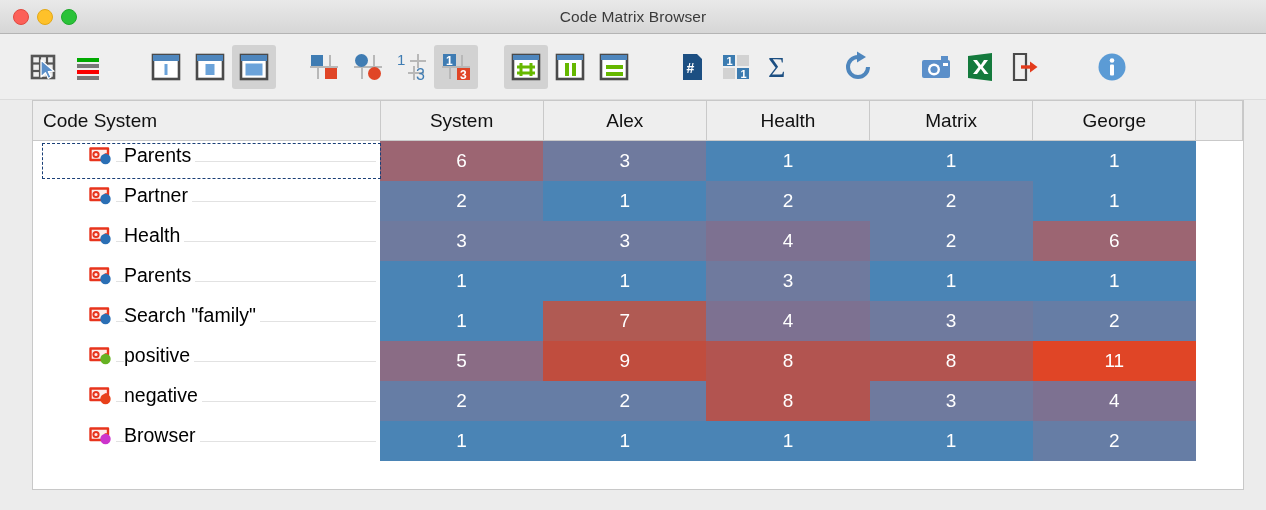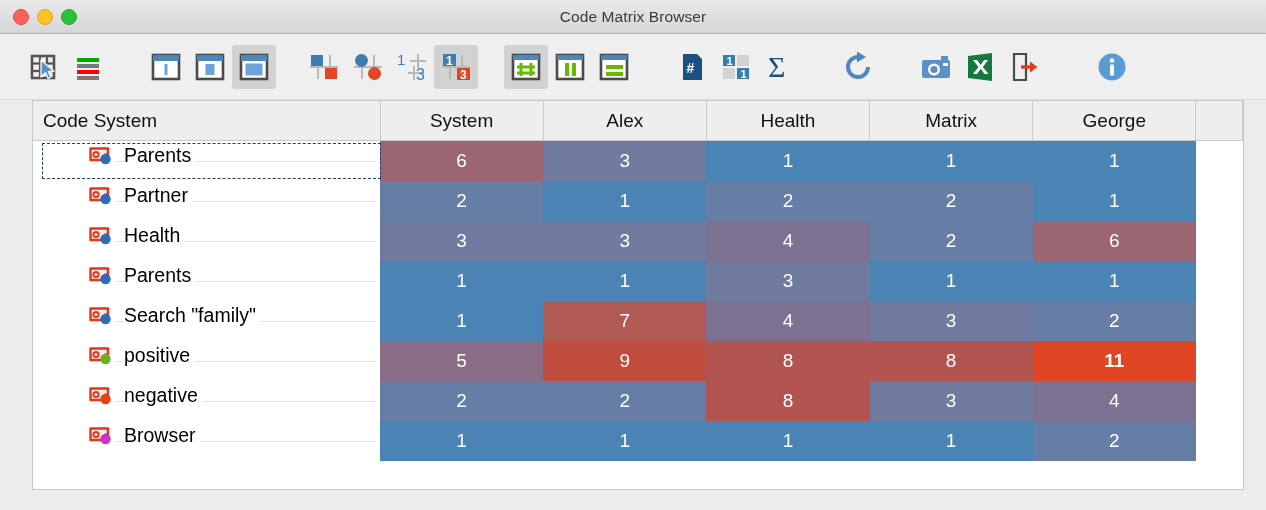--- a/index.html
+++ b/index.html
@@ -504,21 +504,21 @@
             </td>
             <td style="background: rgb(192, 77, 62);">
               <span class="chip">9</span>
             </td>
             <td style="background: rgb(178, 84, 80);">
               <span class="chip">8</span>
             </td>
             <td style="background: rgb(178, 84, 80);">
               <span class="chip">8</span>
             </td>
-            <td style="background: rgb(224, 69, 38); font-weight: bold;">
+            <td style="background: rgb(224, 69, 38);">
               <span class="chip">11</span>
             </td>
             <td class="pad-cell"></td>
           </tr>
           <tr>
             <td class="code-cell">
               <div class="code-inner">
                 <span class="leader"></span>
                 <span class="code-icon"><svg width="28" height="22" viewBox="0 0 28 22">
                     <path d="M2.5 4.5 h17.5 v6 h-2.5 v5.5 h-15 z" fill="#fdecea" stroke="#e8341c" stroke-width="2.4" stroke-linejoin="round"></path>

